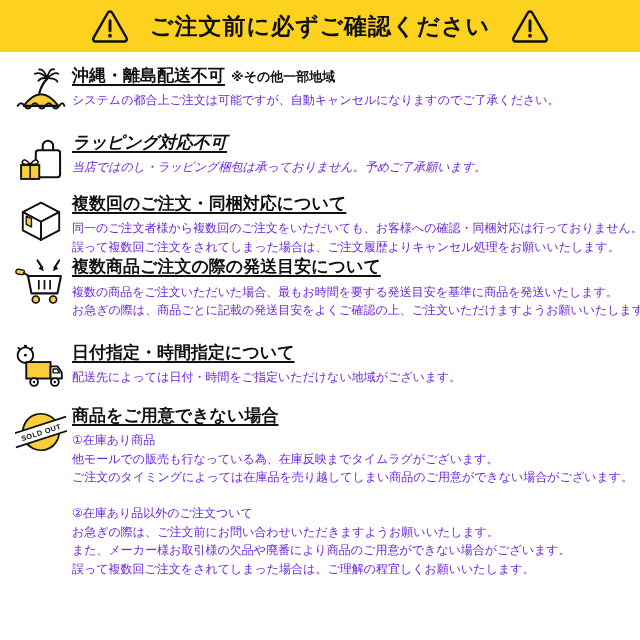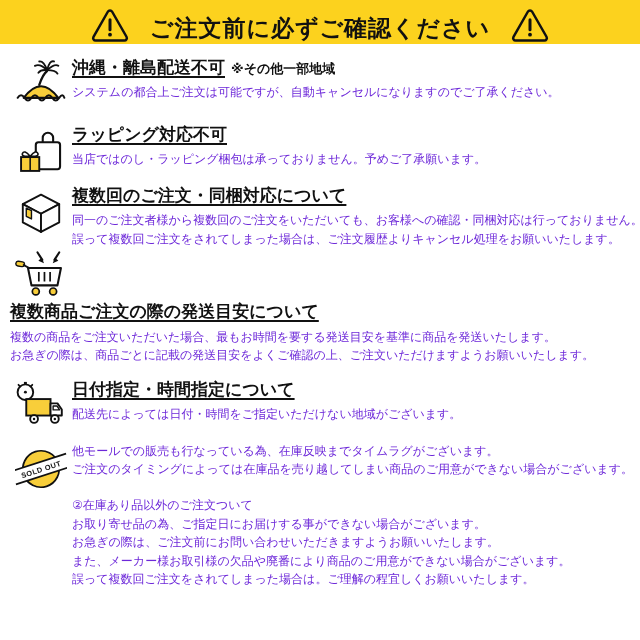--- a/index.html
+++ b/index.html
@@ -1,27 +1,27 @@
 <!DOCTYPE html>
 <html><head>
 <meta charset="utf-8">
 <style>
   html,body{margin:0;padding:0;background:#fff;}
   .page{width:640px;height:640px;overflow:hidden;background:#fff;
         font-family:"Liberation Sans","DejaVu Sans",sans-serif;}
-  .banner{height:44px;background:#FCD21E;display:flex;align-items:flex-end;
+  .banner{height:52px;background:#FCD21E;display:flex;align-items:center;
           justify-content:center;gap:20px;}
   .banner h1{margin:0;font-size:23px;font-weight:800;letter-spacing:1px;color:#111;}
   .tri{width:40px;height:37px;display:block;}
   .content{padding:13px 0 0 10px;}
   .sec{display:flex;align-items:flex-start;}
   .sec-okinawa{margin-bottom:14px;}
-  .sec-wrapping{margin-bottom:8px;}
+  .sec-wrapping{margin-bottom:8px;font-style:italic;}
   .sec-multi{}
-  .sec-estimate{margin-bottom:14px;flex-direction:column;}
+  .sec-estimate{margin-bottom:22px;}
   .sec-datetime{margin-bottom:10px;justify-content:space-between;}
   .icon-col{width:62px;flex-shrink:0;display:flex;justify-content:center;padding-top:1px;}
   .icon-col svg{width:52px;height:52px;display:block;}
   .text-col{flex:1;min-width:0;}
   .sec h2{margin:0 0 5px 0;font-size:17px;color:#111;line-height:1.25;}
   .ttl{font-weight:bold;text-decoration:underline;text-decoration-thickness:1.5px;
        text-underline-offset:3px;}
   .note{font-size:13px;font-weight:bold;margin-left:6px;text-decoration:none;}
   .line{font-size:12px;line-height:1.55;color:#6d28d9;white-space:nowrap;}
   .para + .para{margin-top:17px;}
@@ -152,27 +152,28 @@
           <g transform="rotate(-18 30 30)">
             <circle cx="30" cy="30" r="21" fill="#F8CE3A" stroke="#111" stroke-width="2"></circle>
             <rect x="-3" y="22" width="66" height="16" fill="#fff"></rect>
             <line x1="-3" y1="22" x2="63" y2="22" stroke="#111" stroke-width="2"></line>
             <line x1="-3" y1="38" x2="63" y2="38" stroke="#111" stroke-width="2"></line>
             <text x="30" y="33.5" text-anchor="middle" font-size="8.5" font-weight="bold" fill="#111" font-family="Liberation Sans, DejaVu Sans, sans-serif" letter-spacing="0.5">SOLD OUT</text>
           </g>
         </svg>
       </div>
       <div class="text-col">
+        <h2><span class="ttl">商品をご用意できない場合</span></h2>
         <div class="para">
+          <div class="line">①在庫あり商品</div>
           <div class="line">他モールでの販売も行なっている為、在庫反映までタイムラグがございます。</div>
           <div class="line">ご注文のタイミングによっては在庫品を売り越してしまい商品のご用意ができない場合がございます。</div>
         </div>
         <div class="para">
           <div class="line">②在庫あり品以外のご注文ついて</div>
-          <div class="line">お取り寄せ品の為、ご指定日にお届けする事ができない場合がございます。</div>
           <div class="line">お急ぎの際は、ご注文前にお問い合わせいただきますようお願いいたします。</div>
           <div class="line">また、メーカー様お取引様の欠品や廃番により商品のご用意ができない場合がございます。</div>
           <div class="line">誤って複数回ご注文をされてしまった場合は。ご理解の程宜しくお願いいたします。</div>
         </div>
       </div>
     </section>
 
   </main>
 </div>
 

